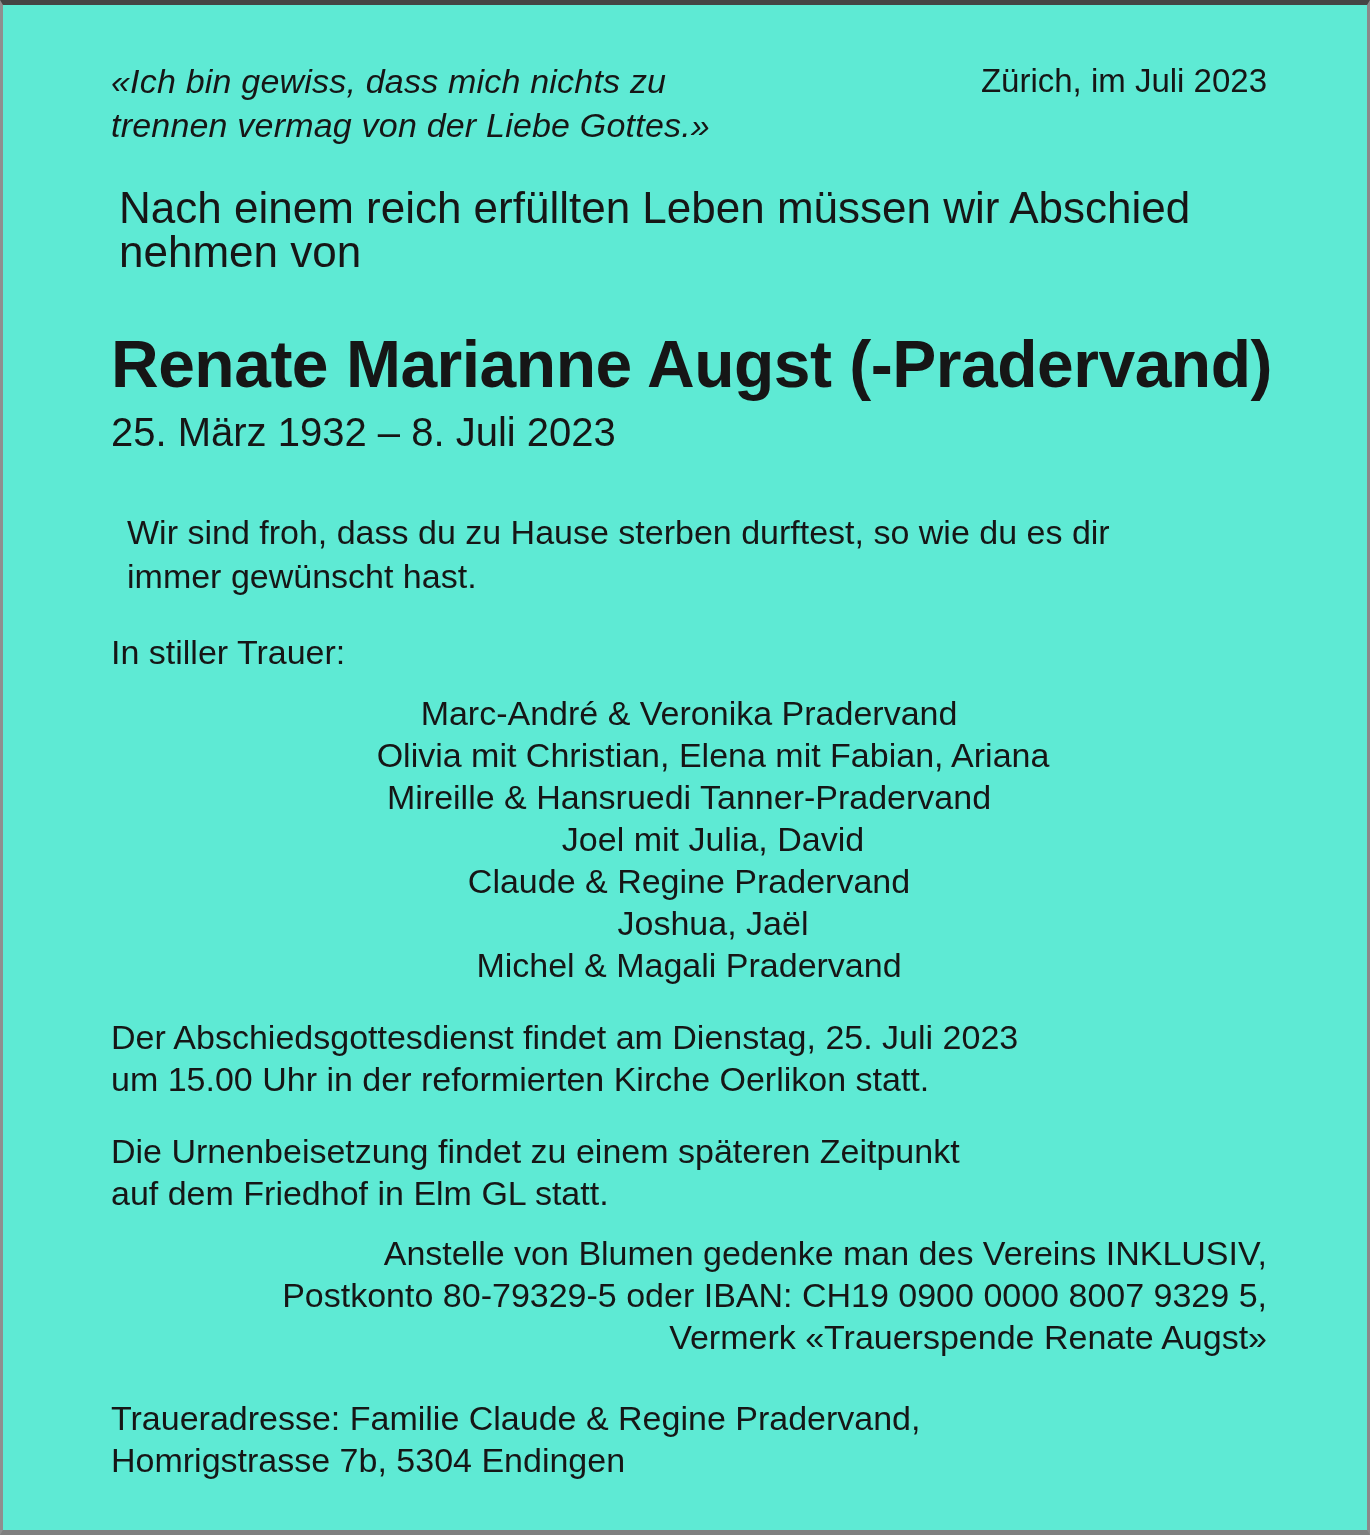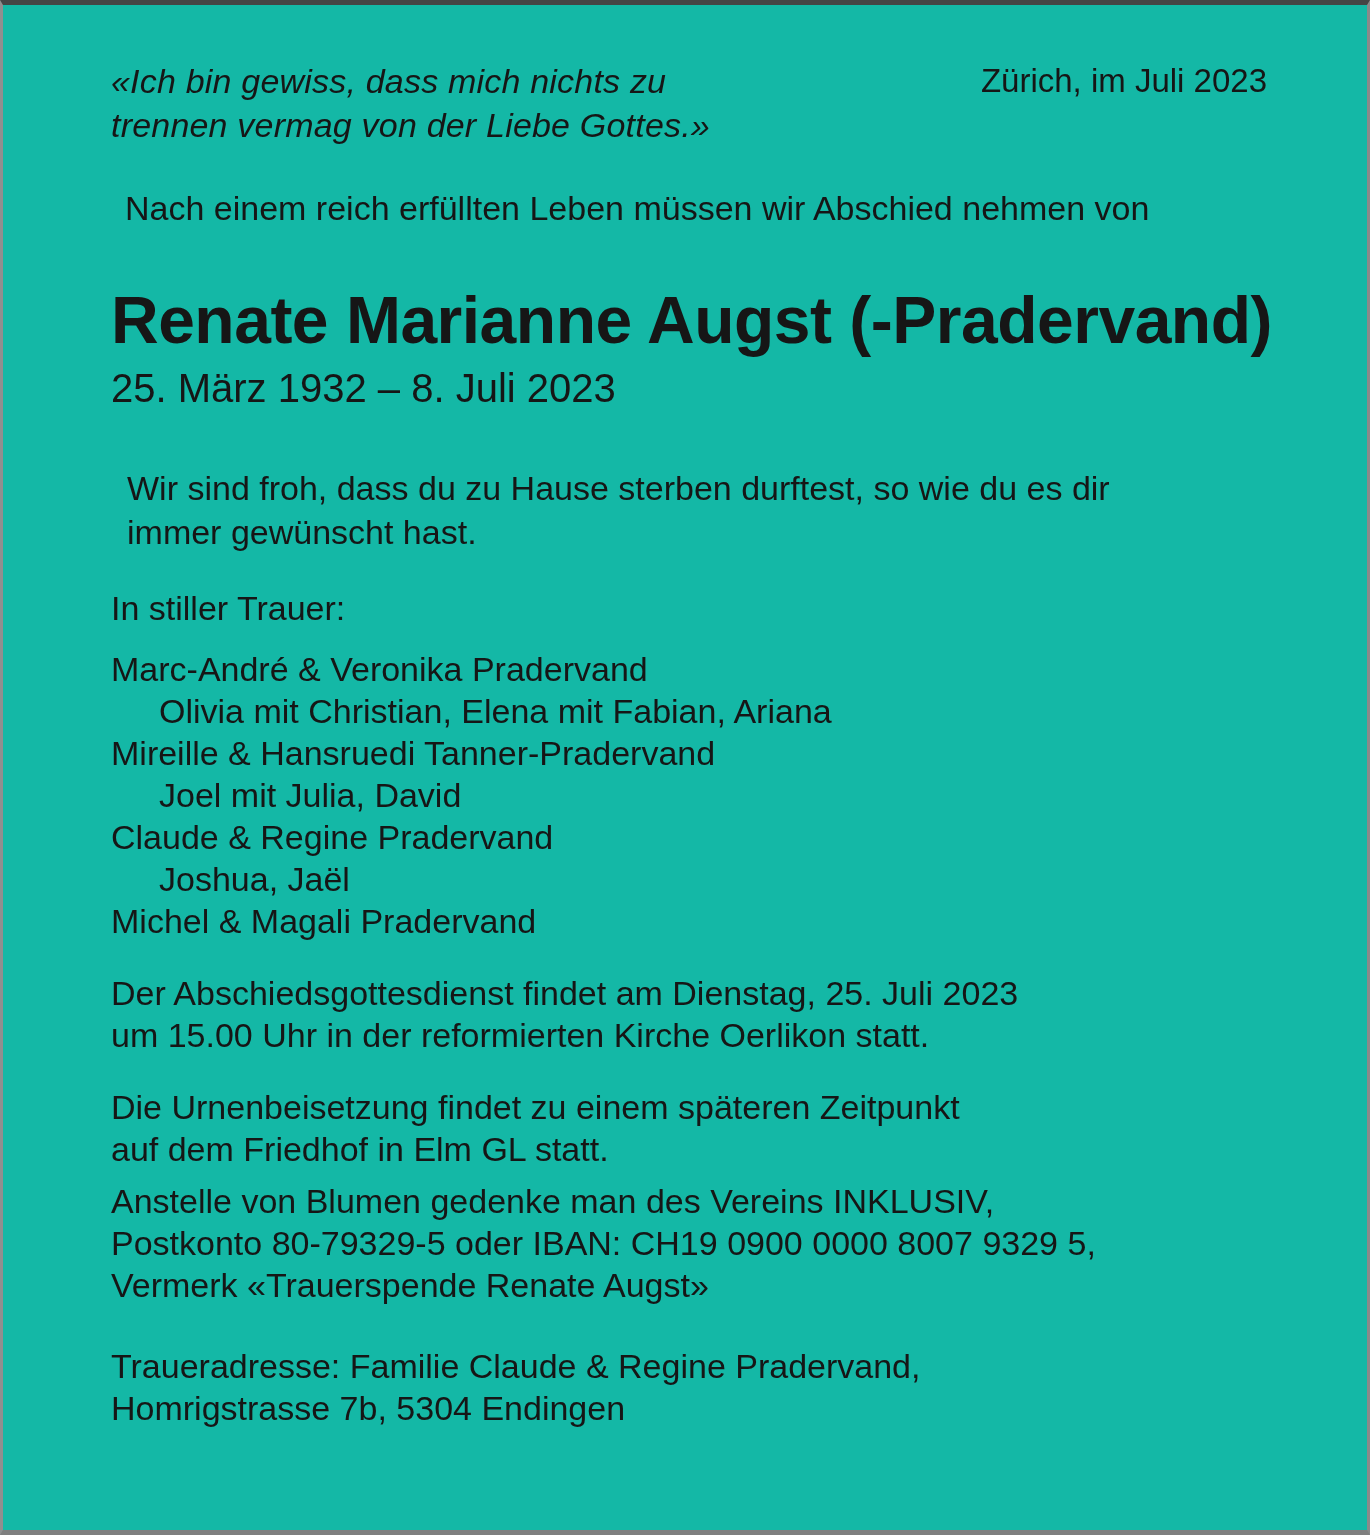--- a/index.html
+++ b/index.html
@@ -5,21 +5,21 @@
 <style>
   html, body {
     margin: 0;
     padding: 0;
     background: #ffffff;
   }
   .page {
     box-sizing: border-box;
     width: 1370px;
     height: 1535px;
-    background: #14b8a6;
+    background: #5eead4;
     border-top: 5px solid #454545;
     border-left: 3px solid #8f8f8f;
     border-right: 3px solid #8a8a8a;
     border-bottom: 5px solid #7f7f7f;
     overflow: hidden;
     font-family: "Liberation Sans", "DejaVu Sans", sans-serif;
     color: #161616;
   }
   .content {
     box-sizing: border-box;
@@ -47,22 +47,22 @@
     white-space: nowrap;
     text-align: left;
   }
   .quote-source {
     margin-top: 8px;
     font-style: italic;
     font-size: 28px;
     line-height: 36px;
   }
   .intro {
-    margin: 39px 0 0 14px;
-    font-size: 34px;
+    margin: 39px 0 0 8px;
+    font-size: 44px;
     line-height: 44px;
   }
   .name {
     margin: 52px 0 0 0;
     font-weight: 700;
     font-size: 66px;
     line-height: 76px;
     letter-spacing: -0.5px;
     white-space: nowrap;
   }
@@ -78,31 +78,32 @@
   }
   .mourning-heading {
     margin-top: 32px;
     font-size: 34px;
     line-height: 44px;
   }
   .mourners-list {
     margin-top: 18px;
     font-size: 34px;
     line-height: 42px;
+    text-align: center;
   }
   .mourner { display: block; }
   .mourner.indent { padding-left: 48px; }
 
   .para {
     font-size: 34px;
     line-height: 42px;
   }
   .service  { margin-top: 30px; }
   .burial   { margin-top: 30px; }
-  .donation { margin-top: 10px; }
+  .donation { margin-top: 18px; text-align: right; }
   .address  { margin-top: 39px; }
 </style>
 </head>
 <body>
 
 <div class="page">
   <div class="content">
 
     <div class="header-row">
       <div class="quote">

